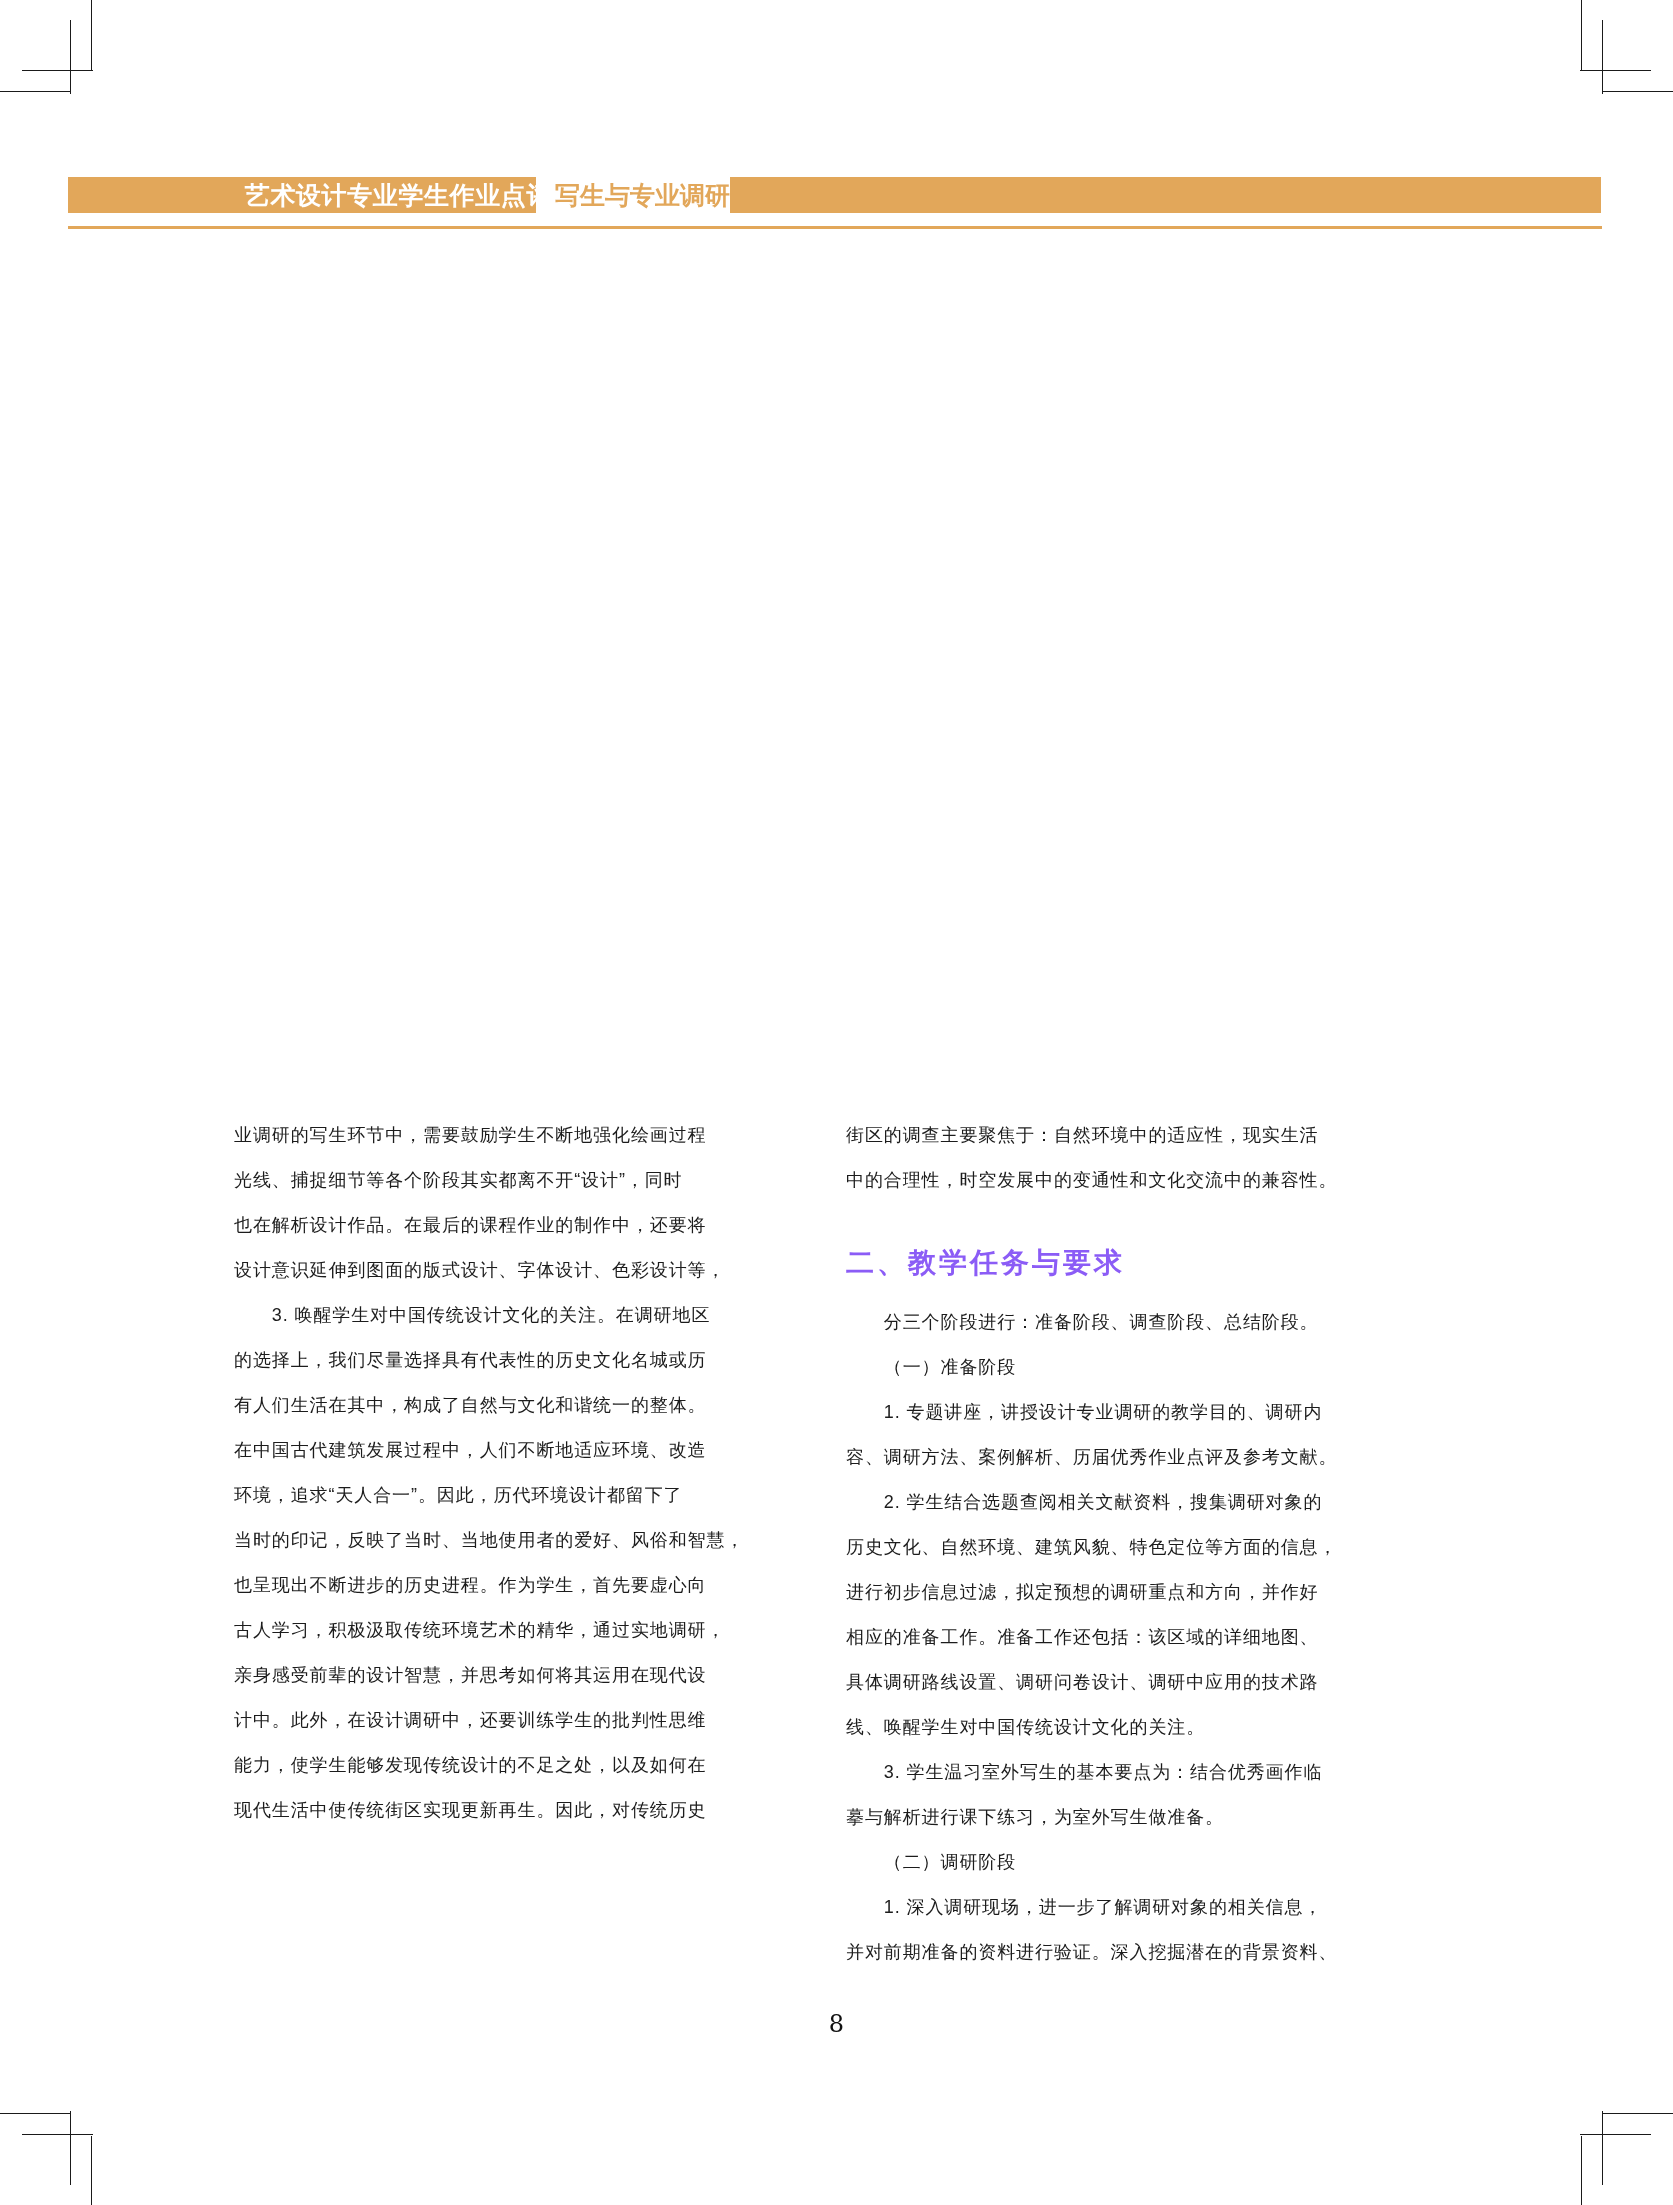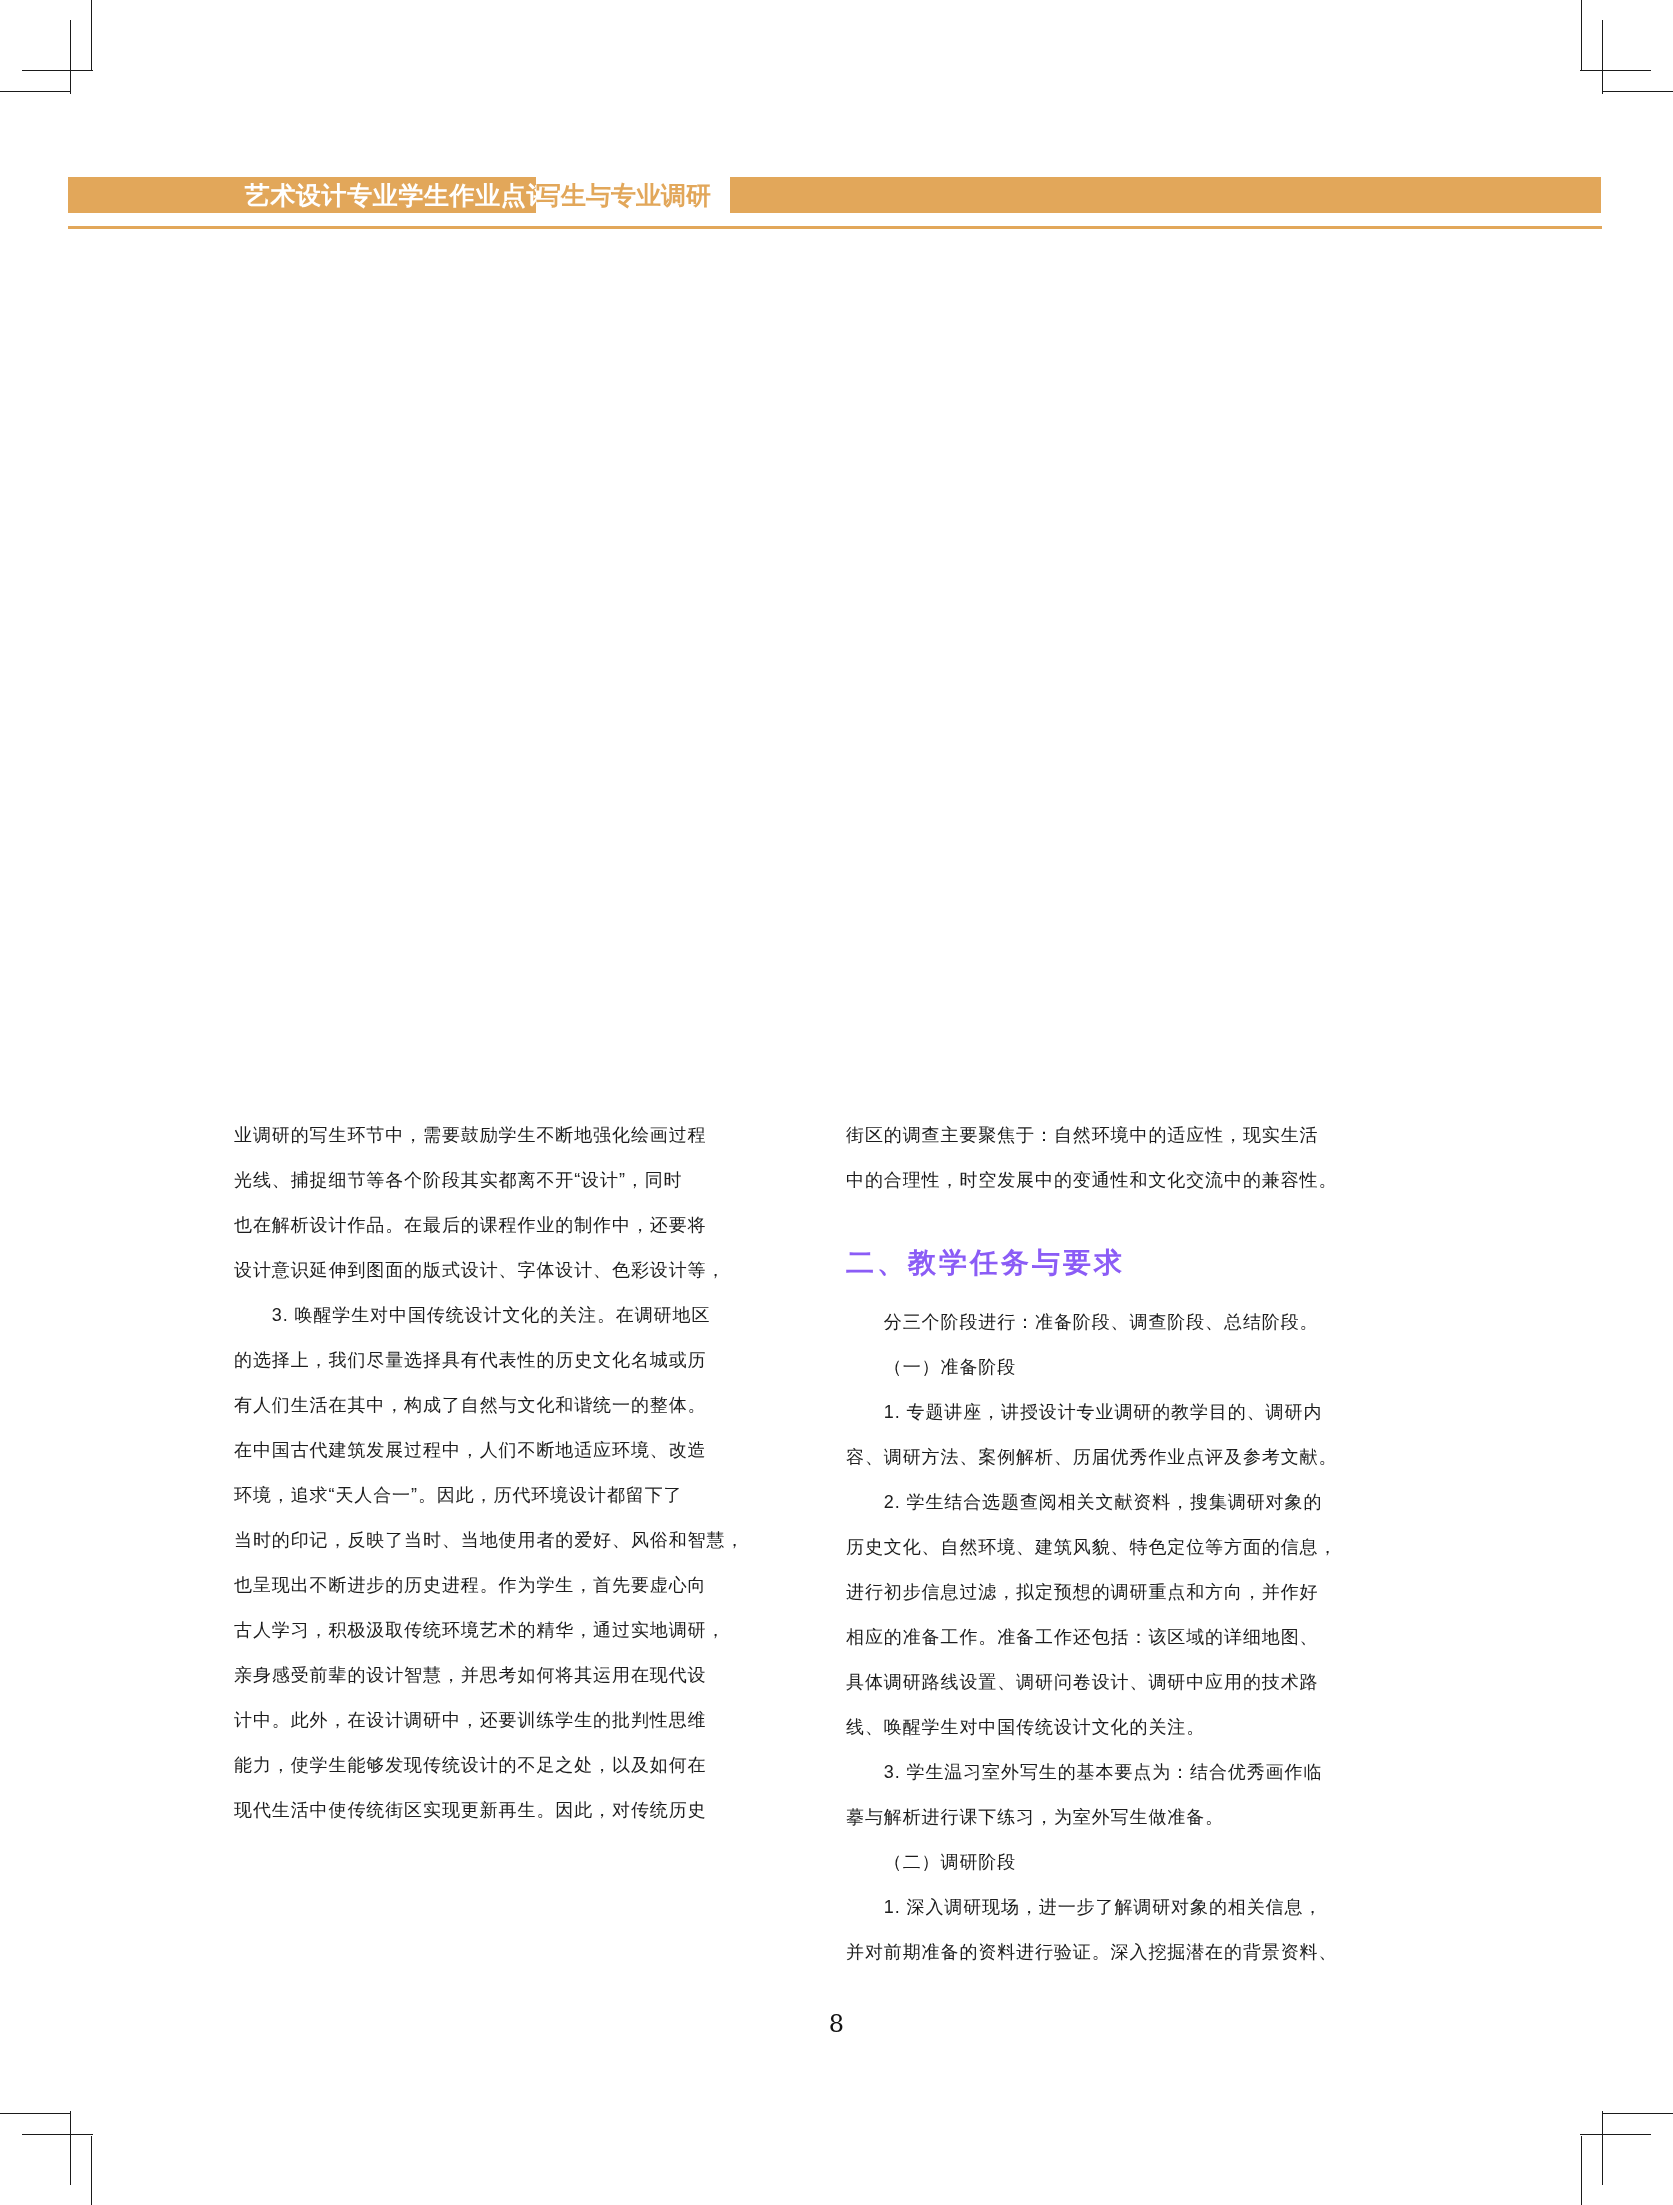--- a/index.html
+++ b/index.html
@@ -42,21 +42,21 @@
     position: absolute;
     left: 536px;
     top: 177px;
     width: 194px;
     height: 36px;
     background: #ffffff;
     color: var(--accent);
     font-size: 25px;
     font-weight: bold;
     line-height: 37px;
-    text-align: left;
+    text-align: right;
     white-space: pre;
   }
   .header-bar-right { left: 730px; width: 871px; }
   .header-rule {
     position: absolute;
     left: 68px;
     top: 226px;
     width: 1534px;
     height: 3px;
     background: var(--accent);

